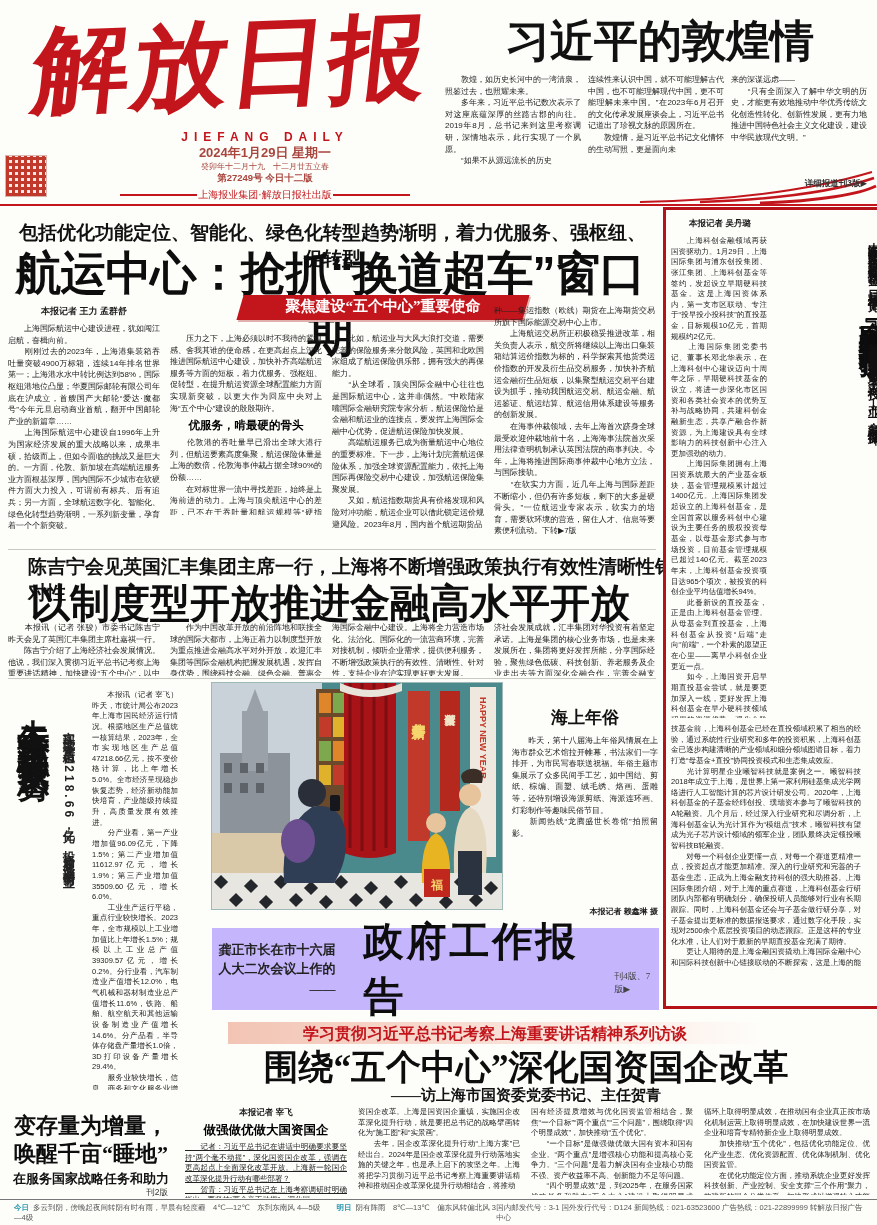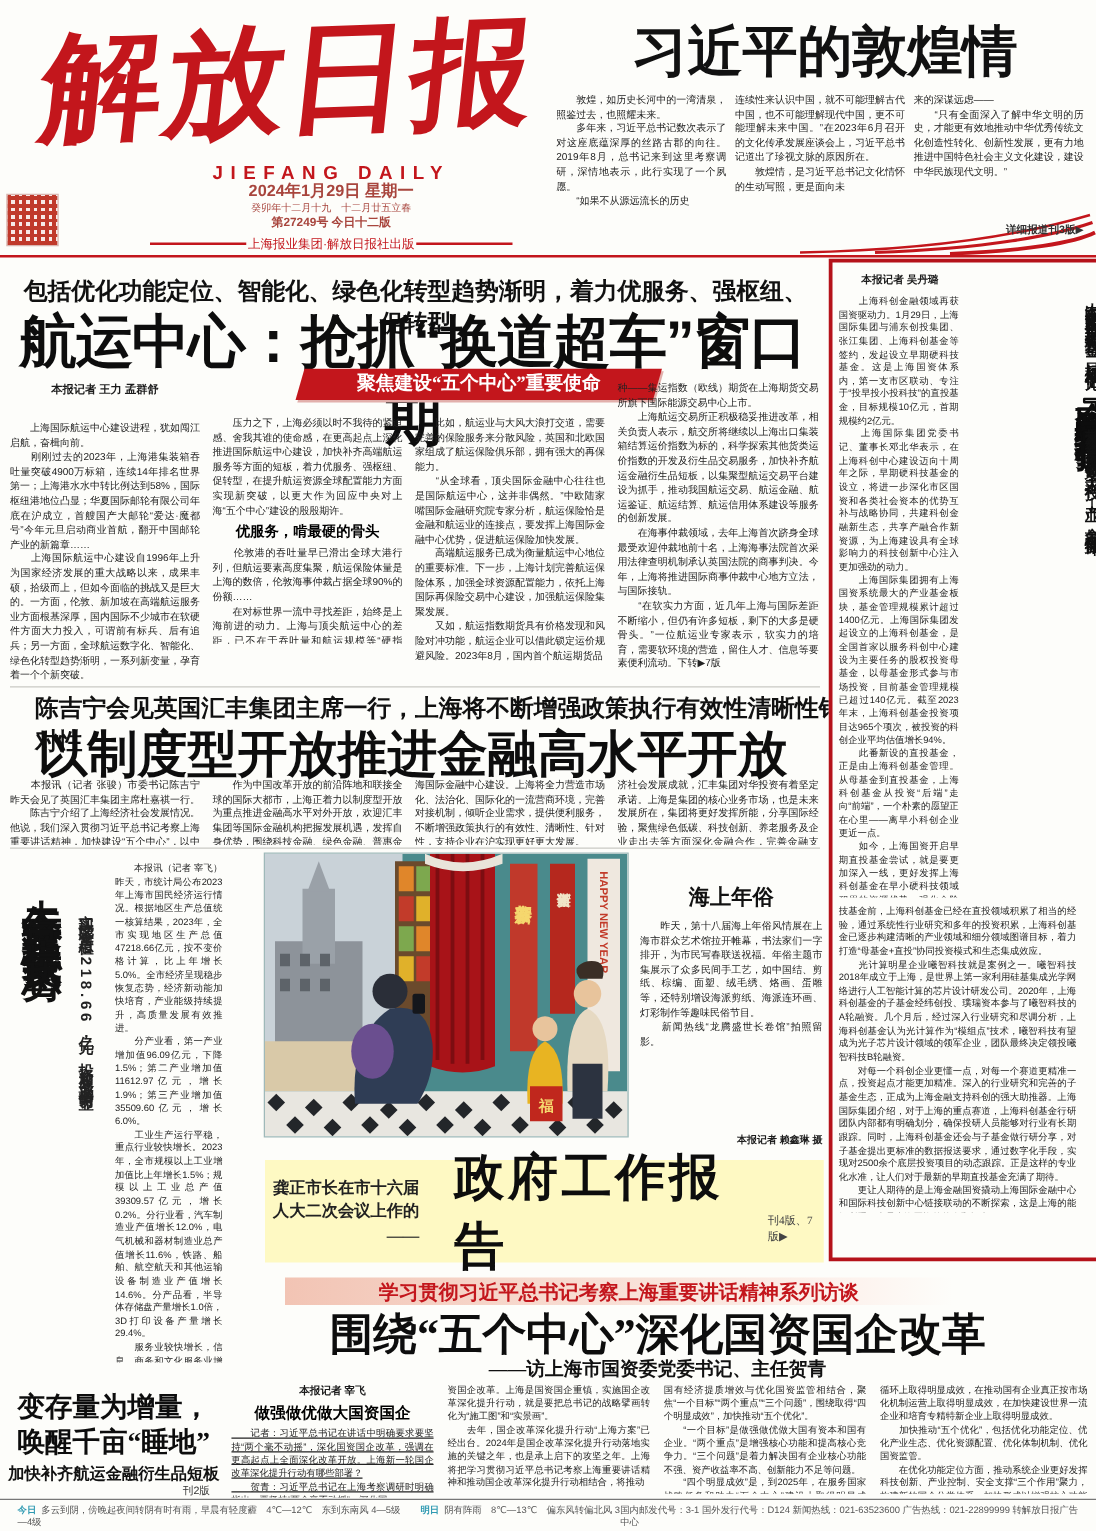--- a/index.html
+++ b/index.html
@@ -8,21 +8,21 @@
   .serif{font-family:"Liberation Serif","DejaVu Serif",serif;}
   .abs{position:absolute;}
   .bt{font-size:8px;line-height:1.45;text-align:justify;white-space:pre-line;color:#222;overflow:hidden;}
   .bt-sm{font-size:7.5px;line-height:1.42;text-align:justify;white-space:pre-line;color:#222;overflow:hidden;}
   .vert{writing-mode:vertical-rl;}
   .hr{position:absolute;background:#c9c9c4;height:1px;}
   
   #logo{left:34px;top:6px;width:420px;height:130px;font-size:96px;font-weight:bold;color:#c3161c;
         transform:skewX(-8deg) rotate(-2deg);letter-spacing:2px;line-height:1.2;white-space:nowrap;}
   #logo-en{left:150px;top:130px;width:230px;text-align:center;color:#c3161c;font-weight:bold;
-           font-size:15px;letter-spacing:6px;}
+           font-size:12px;letter-spacing:6px;}
   .mast-line{left:138px;width:254px;text-align:center;color:#a8453d;}
   #qr{left:6px;top:156px;width:40px;height:40px;
       background:
         repeating-linear-gradient(0deg,#c0392b 0 3px,transparent 3px 6px),
         repeating-linear-gradient(90deg,#c0392b 0 3px,#f7e9e7 3px 6px);
       outline:1px solid #d9b5b0;}
   #pubrow{left:120px;top:188px;width:290px;display:flex;align-items:center;gap:1px;}
   #pubrow .rl{flex:1;height:2px;background:#c3161c;}
   #pubrow .pt{color:#c3161c;font-size:10px;white-space:nowrap;}
   #toprule{left:0;top:204px;width:877px;height:2px;background:#c3161c;}
@@ -30,41 +30,41 @@
   #dh-title{left:455px;top:12px;width:410px;text-align:center;font-size:44px;font-weight:900;color:#111;}
   .dh-col{top:74px;width:136px;height:118px;}
   #dh-more{left:735px;top:178px;width:132px;text-align:right;font-weight:bold;font-size:8.5px;color:#333;}
   
   #sh-kicker{left:10px;top:220px;width:645px;text-align:center;font-size:19px;font-weight:bold;color:#111;}
   #sh-title{left:0;top:243px;width:660px;text-align:center;font-size:46px;font-weight:900;color:#0d0d0d;letter-spacing:-1px;}
   #sh-banner{left:240px;top:295px;width:286px;height:25px;background:#c3161c;transform:skewX(-16deg);
              box-shadow:2px 2px 0 #e2b0ac;}
   #sh-banner-t{left:240px;top:297px;width:286px;text-align:center;color:#fff;font-size:15px;font-weight:bold;}
   .sh-col{top:305px;width:152px;height:242px;}
-  #sh-byline{text-align:center;font-size:9px;font-weight:bold;margin-bottom:19px;}
+  #sh-byline{text-align:center;font-size:9px;font-weight:bold;margin-bottom:5px;}
   .sh-sub{text-align:center;font-weight:bold;font-size:11.5px;margin:4px 0;color:#000;}
   
   #hs-kicker{left:0;top:554px;width:660px;text-align:left;font-size:19px;font-weight:bold;color:#111;padding-left:28px;}
   #hs-title{left:0;top:576px;width:660px;text-align:center;font-size:40px;font-weight:900;color:#0d0d0d;}
   .hs-col{top:622px;width:152px;height:54px;}
   
   #ec-title{left:12px;top:694px;height:424px;font-size:32px;font-weight:bold;color:#111;letter-spacing:4px;}
   #ec-sub{left:60px;top:722px;height:360px;font-size:12px;font-weight:bold;color:#222;letter-spacing:3px;}
   #ec-body{left:92px;top:690px;width:86px;height:400px;}
   
   #sl-t{left:0;top:1112px;width:182px;text-align:center;font-size:22px;font-weight:900;color:#0d0d0d;line-height:1.25;}
   #sl-s{left:0;top:1170px;width:182px;text-align:center;font-size:13px;font-weight:bold;color:#111;}
   #sl-p{left:0;top:1187px;width:168px;text-align:right;font-size:8.5px;color:#333;}
   
   #photo{left:212px;top:683px;width:290px;height:226px;outline:1px solid #9fb9b9;}
   #cap{left:512px;top:706px;width:146px;}
   #cap-title{text-align:center;font-size:17px;font-weight:bold;color:#111;margin-bottom:6px;}
   #cap-credit{text-align:right;font-weight:bold;font-size:8px;margin-top:3px;}
   
-  #rb{left:212px;top:928px;width:447px;height:82px;background:#fef9c3;display:flex;align-items:center;justify-content:center;gap:28px;}
+  #rb{left:212px;top:928px;width:447px;height:82px;background:#c4b5fd;display:flex;align-items:center;justify-content:center;gap:28px;}
   #rb-left{font-size:13px;font-weight:bold;color:#222;text-align:right;line-height:1.5;white-space:pre-line;}
   #rb-title{font-size:40px;font-weight:bold;color:#0d0d0d;letter-spacing:3px;}
   #rb-pages{font-size:9px;color:#444;align-self:flex-end;margin-bottom:14px;}
   
   #soe-banner{left:228px;top:1022px;width:534px;height:22px;
               background:linear-gradient(to right,#f2c4b4,#fdf3ee 85%,#fdfdfa);}
   #soe-banner-t{left:228px;top:1024px;width:534px;text-align:center;color:#c3161c;font-weight:bold;font-size:16px;}
   #soe-title{left:175px;top:1044px;width:702px;text-align:center;font-size:35px;font-weight:900;color:#0d0d0d;}
   #soe-sub{left:175px;top:1086px;width:702px;text-align:center;font-size:15px;font-weight:bold;color:#111;}
   .soe-col{top:1107px;width:162px;height:88px;}
@@ -162,21 +162,21 @@
   <div class="abs vert serif" id="ec-title">去年全市经济呈稳步恢复态势</div>
   <div class="abs vert" id="ec-sub">实现地区生产总值47218.66亿元，投资和服务业增势明显</div>
   <div class="abs bt-sm" id="ec-body">　　本报讯（记者 宰飞）昨天，市统计局公布2023年上海市国民经济运行情况。根据地区生产总值统一核算结果，2023年，全市实现地区生产总值47218.66亿元，按不变价格计算，比上年增长5.0%。全市经济呈现稳步恢复态势，经济新动能加快培育，产业能级持续提升，高质量发展有效推进。
 　　分产业看，第一产业增加值96.09亿元，下降1.5%；第二产业增加值11612.97亿元，增长1.9%；第三产业增加值35509.60亿元，增长6.0%。
 　　工业生产运行平稳，重点行业较快增长。2023年，全市规模以上工业增加值比上年增长1.5%；规模以上工业总产值39309.57亿元，增长0.2%。分行业看，汽车制造业产值增长12.0%，电气机械和器材制造业总产值增长11.6%，铁路、船舶、航空航天和其他运输设备制造业产值增长14.6%。分产品看，半导体存储盘产量增长1.0倍，3D打印设备产量增长29.4%。
 　　服务业较快增长，信息、商务和文化服务业增势良好。2023年，第三产业增加值比上年增长6.0%。其中，金融业增加值8646.86亿元，增长5.2%；信息传输、软件和信息技术服务业增加值4732.03亿元，增长11.3%；房地产业增加值3555.18亿元，下降0.3%；租赁和商务服务业增加值3220.27亿元，增长8.1%；交通运输、仓储和邮政业增加值2331.48亿元，增长15.6%；批发和零售业增加值5094.52亿元，增长2.3%。
 　　上海市统计局相关负责人认为，2023年上海市国民经济运行中，有固定资产投资较快增长、新兴产业增势较好、经营主体快速增长、居民收入稳步提升、就业物价运行平稳等比较突出的特征。</div>
 
   <div class="abs serif" id="sl-t" style="white-space:pre-line;">变存量为增量，
 唤醒千亩“睡地”</div>
-  <div class="abs" id="sl-s">加快补齐航运金融衍生品短板</div>
+  <div class="abs" id="sl-s">在服务国家战略任务和助力</div>
   <div class="abs" id="sl-p">刊2版</div>
 
   <svg class="abs" id="photo" width="290" height="226" viewBox="0 0 290 226">
     <rect x="0" y="0" width="290" height="226" fill="#4a8a8c"></rect>
 
     <rect x="0" y="0" width="110" height="190" fill="#c9d2d8"></rect>
     <rect x="8" y="70" width="70" height="120" fill="#8d939a"></rect>
     <rect x="30" y="28" width="26" height="60" fill="#9aa1a8"></rect>
     <polygon points="43,6 34,30 52,30" fill="#9aa1a8"></polygon>
     <rect x="12" y="80" width="8" height="10" fill="#5d6369"></rect>

